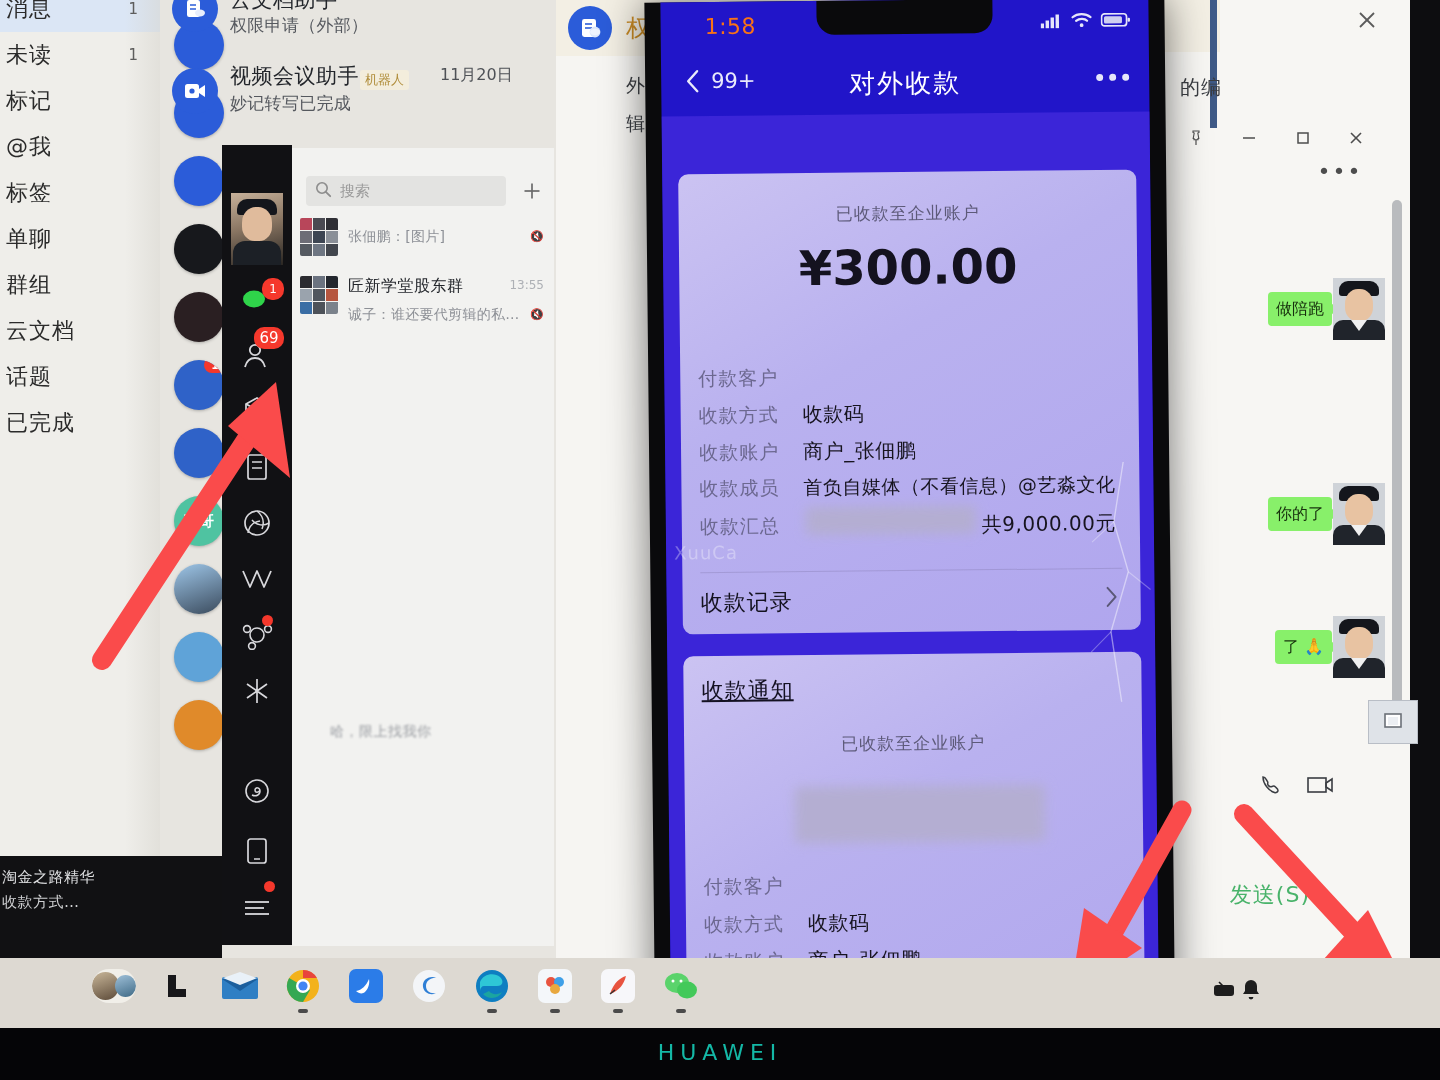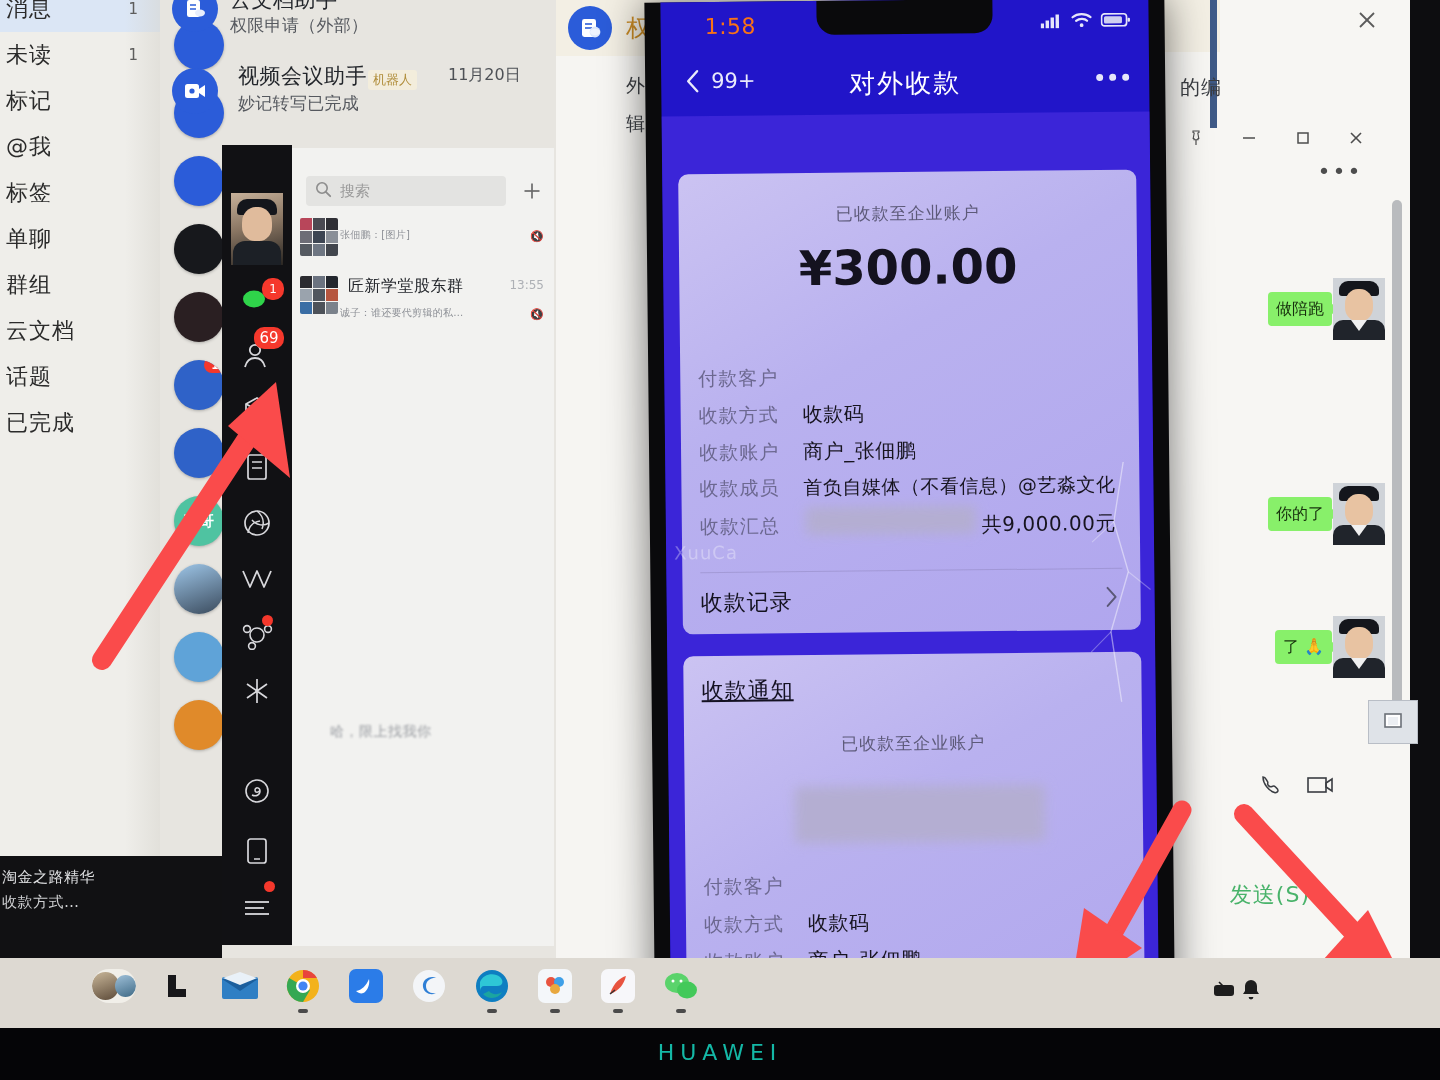--- a/index.html
+++ b/index.html
@@ -107,21 +107,21 @@
     background:#e3e3e1;border-radius:4px;display:flex;align-items:center;
   }
   .searchbar .si{margin-left:9px;}
   .searchbar .sp{margin-left:8px;font-size:15px;color:#9b9b9b;}
   .plusbtn{position:absolute;left:226px;top:28px;width:28px;height:30px;display:flex;align-items:center;justify-content:center;}
 
   .clitem{position:absolute;left:0;width:262px;}
   .clitem .thumbs{position:absolute;left:8px;width:38px;height:38px;display:grid;grid-template-columns:repeat(3,1fr);grid-auto-rows:1fr;gap:1px;border-radius:2px;overflow:hidden;}
   .clitem .thumbs i{display:block;}
   .clitem .nm{position:absolute;left:56px;font-size:16px;color:#23262b;letter-spacing:.5px;}
-  .clitem .sub{position:absolute;left:48px;font-size:10px;color:#8d9096;letter-spacing:.3px;}
+  .clitem .sub{position:absolute;left:56px;font-size:14px;color:#8d9096;letter-spacing:.3px;}
   .clitem .tm{position:absolute;right:10px;font-size:12px;color:#adb0b5;}
   .clitem .mute{position:absolute;right:10px;font-size:11px;color:#c2c5ca;}
 
   .blurpanel{
     position:absolute;left:292px;top:330px;width:262px;height:600px;
     background:#e9e9e7;
     filter:blur(0px);
   }
   .blurpanel .blob{position:absolute;border-radius:3px;filter:blur(7px);}
   .blurbottomtxt{
@@ -583,21 +583,21 @@
             <line x1="3" y1="18" x2="27" y2="18" stroke="#d8d8dc" stroke-width="1.8"></line>
           </svg>
         <span class="dot" style="left:42px;top:0px;width:11px;height:11px;border-radius:50%;"></span>
       </div>
     </div>
 
     <div class="clitem" style="left:160px;top:-8px;width:420px;height:52px;">
       <div class="nm" style="left:70px;top:-6px;font-size:21px;filter:blur(.6px)">云文档助手</div>
       <div class="sub" style="left:70px;top:22px;font-size:17px;color:#55585e;">权限申请（外部）</div>
     </div>
-    <div class="clitem" style="left:168px;top:62px;width:500px;height:60px;">
+    <div class="clitem" style="left:160px;top:62px;width:500px;height:60px;">
       <div class="nm" style="left:70px;top:0px;font-size:21px;">视频会议助手</div>
       <div style="position:absolute;left:200px;top:8px;font-size:13px;color:#b08d3a;background:#f3eddc;padding:1px 5px;border-radius:3px;">机器人</div>
       <div class="tm" style="right:auto;left:280px;top:3px;font-size:16px;color:#4e5156;">11月20日</div>
       <div class="sub" style="left:70px;top:30px;font-size:17px;color:#55585e;">妙记转写已完成</div>
     </div>
 
     <div style="position:absolute;left:172px;top:-14px;width:46px;height:46px;border-radius:50%;background:#2b5cd9;display:flex;align-items:center;justify-content:center;">
       <svg width="26" height="26" viewBox="0 0 26 26">
           <rect x="5" y="4" width="13" height="17" rx="2.2" fill="#fff"></rect>
           <line x1="8" y1="9" x2="14" y2="9" stroke="#2b5cd9" stroke-width="1.5"></line>

